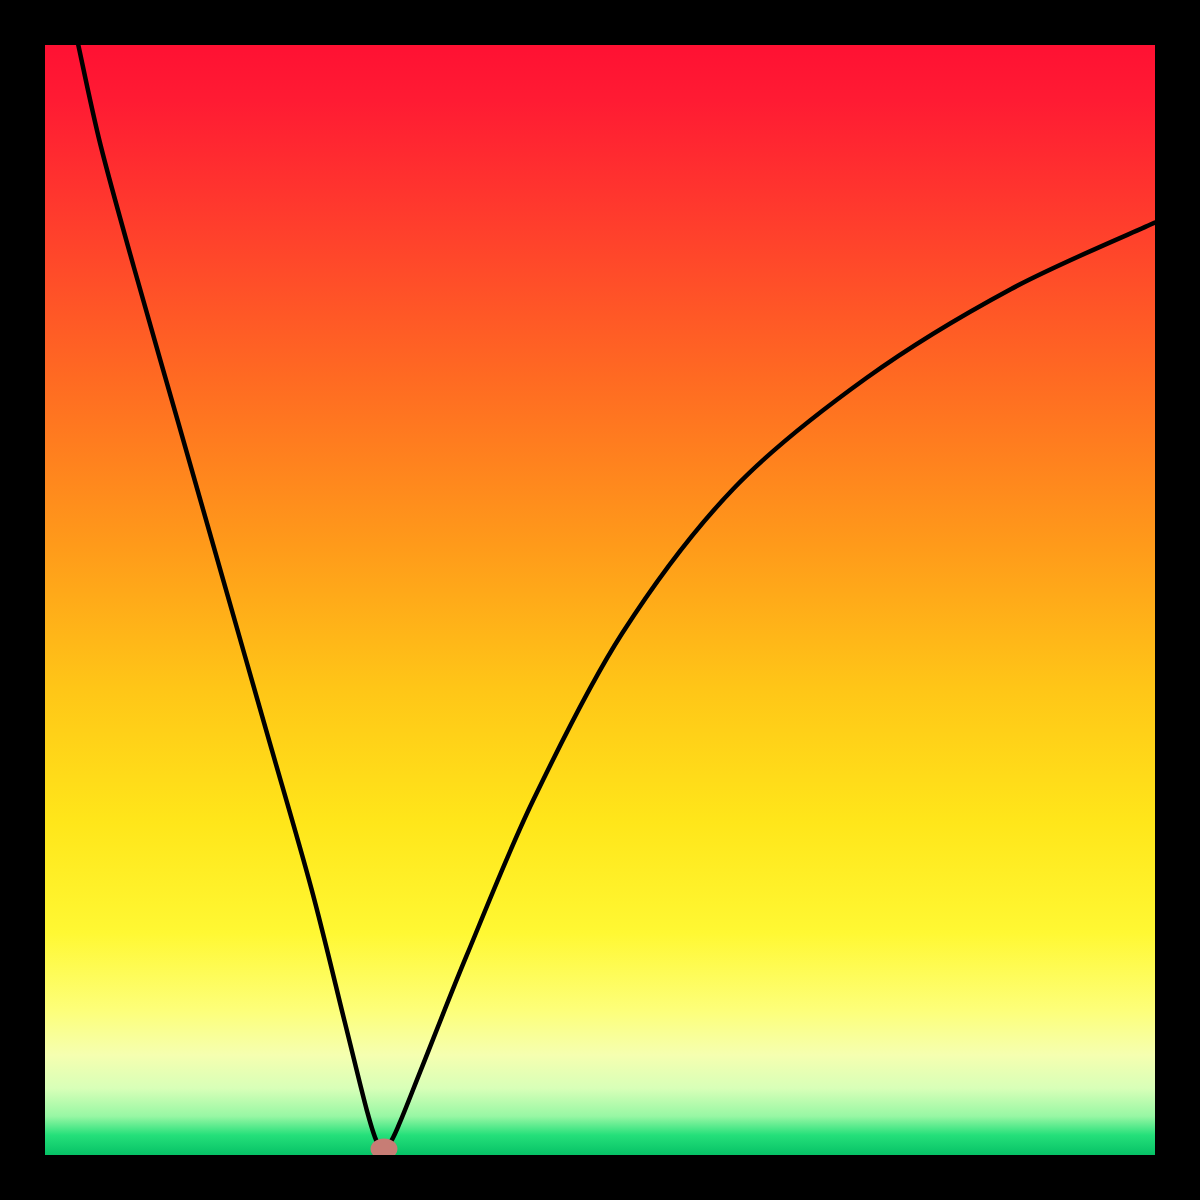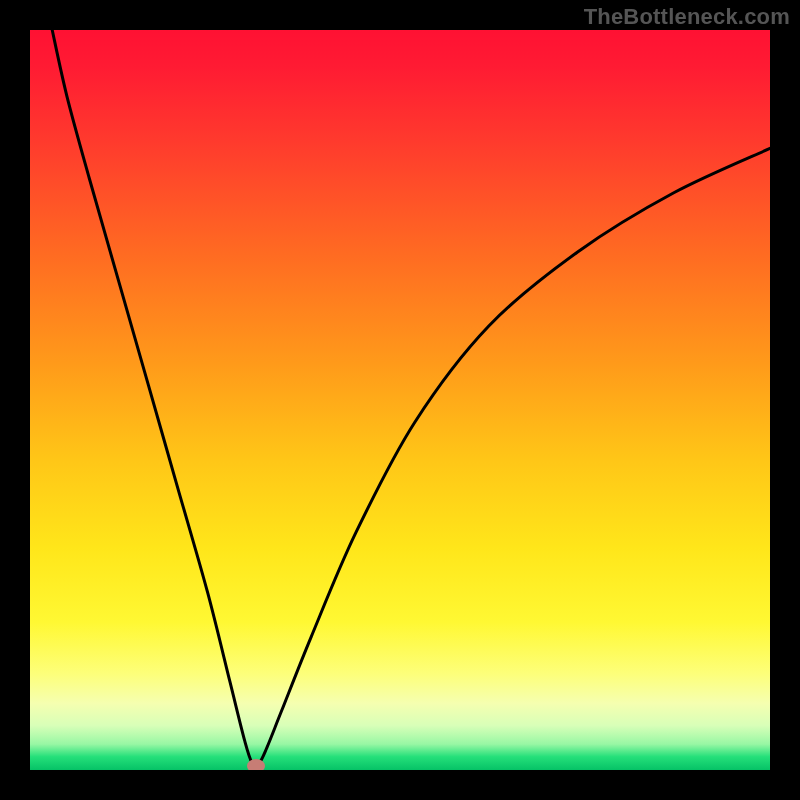--- a/index.html
+++ b/index.html
@@ -71,21 +71,20 @@
     background: #c77d75;
     transform: translate(-50%, -50%);
     z-index: 6;
   }
 </style>
 </head>
 <body>
 
 <div class="frame">
 
-  <div class="watermark">TheBottleneck.com</div>
 
   <div class="plot">
     <div class="gradient"></div>
 
     <svg class="curve" viewBox="0 0 740 740" preserveAspectRatio="none">
       <path id="curve-path" d="M 22.2,0 C 24.567999999999998,10.656000000000004 31.08,42.92000000000002 37,66.60000000000002 C 42.92,90.28000000000003 50.912000000000006,118.4 59.2,148 C 67.488,177.6 79.328,218.44799999999998 88.8,251.59999999999997 C 98.27199999999999,284.75199999999995 108.928,322.048 118.4,355.2 C 127.87200000000001,388.352 138.528,425.648 148,458.8 C 157.472,491.952 169.31199999999998,531.616 177.6,562.4 C 185.888,593.184 193.88000000000002,627.5200000000001 199.8,651.2 C 205.72,674.88 211.048,697.376 214.6,710.4 C 218.152,723.424 219.632,729.048 222,732.6 C 224.368,736.152 227.032,734.9680000000001 229.4,732.6 C 231.768,730.232 233.24800000000002,726.088 236.8,717.8 C 240.352,709.512 244.49600000000004,698.56 251.60000000000002,680.8 C 258.704,663.04 269.36,635.2159999999999 281.2,606.8 C 293.03999999999996,578.384 309.024,537.536 325.6,503.2 C 342.17600000000004,468.86400000000003 363.488,425.35200000000003 384.8,392.20000000000005 C 406.112,359.04800000000006 432.752,323.232 458.8,296 C 484.848,268.768 518,243.312 547.6,222 C 577.2,200.688 613.016,179.37599999999995 643.8,162.79999999999995 C 674.584,146.22399999999996 724.608,125.50399999999998 740,118.39999999999998" fill="none" stroke="#000" stroke-width="3" stroke-linecap="round" stroke-linejoin="round"></path>
     </svg>
 
     <div class="minpoint" id="minpoint" style="left: 225.7px; top: 736.3px;"></div>
   </div>

